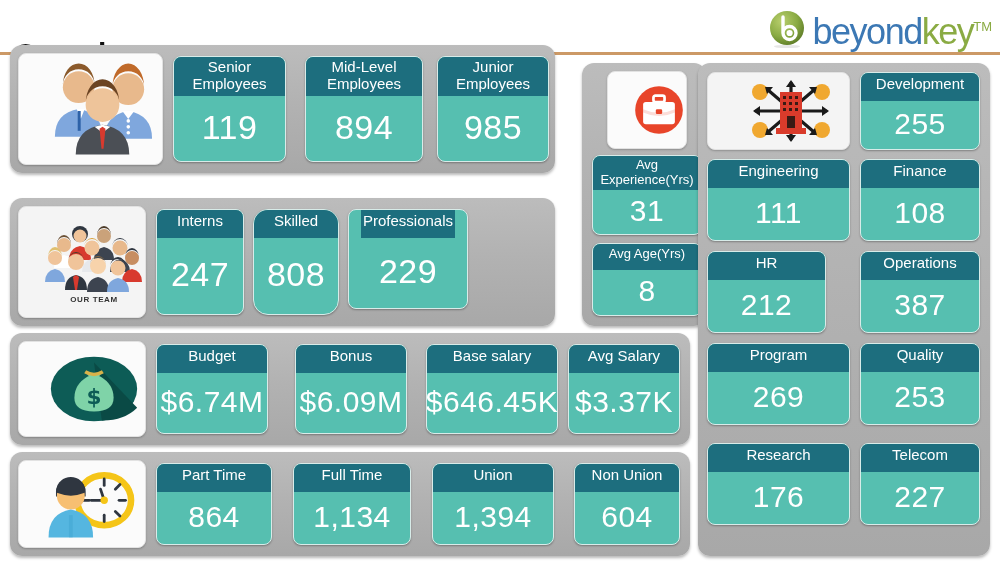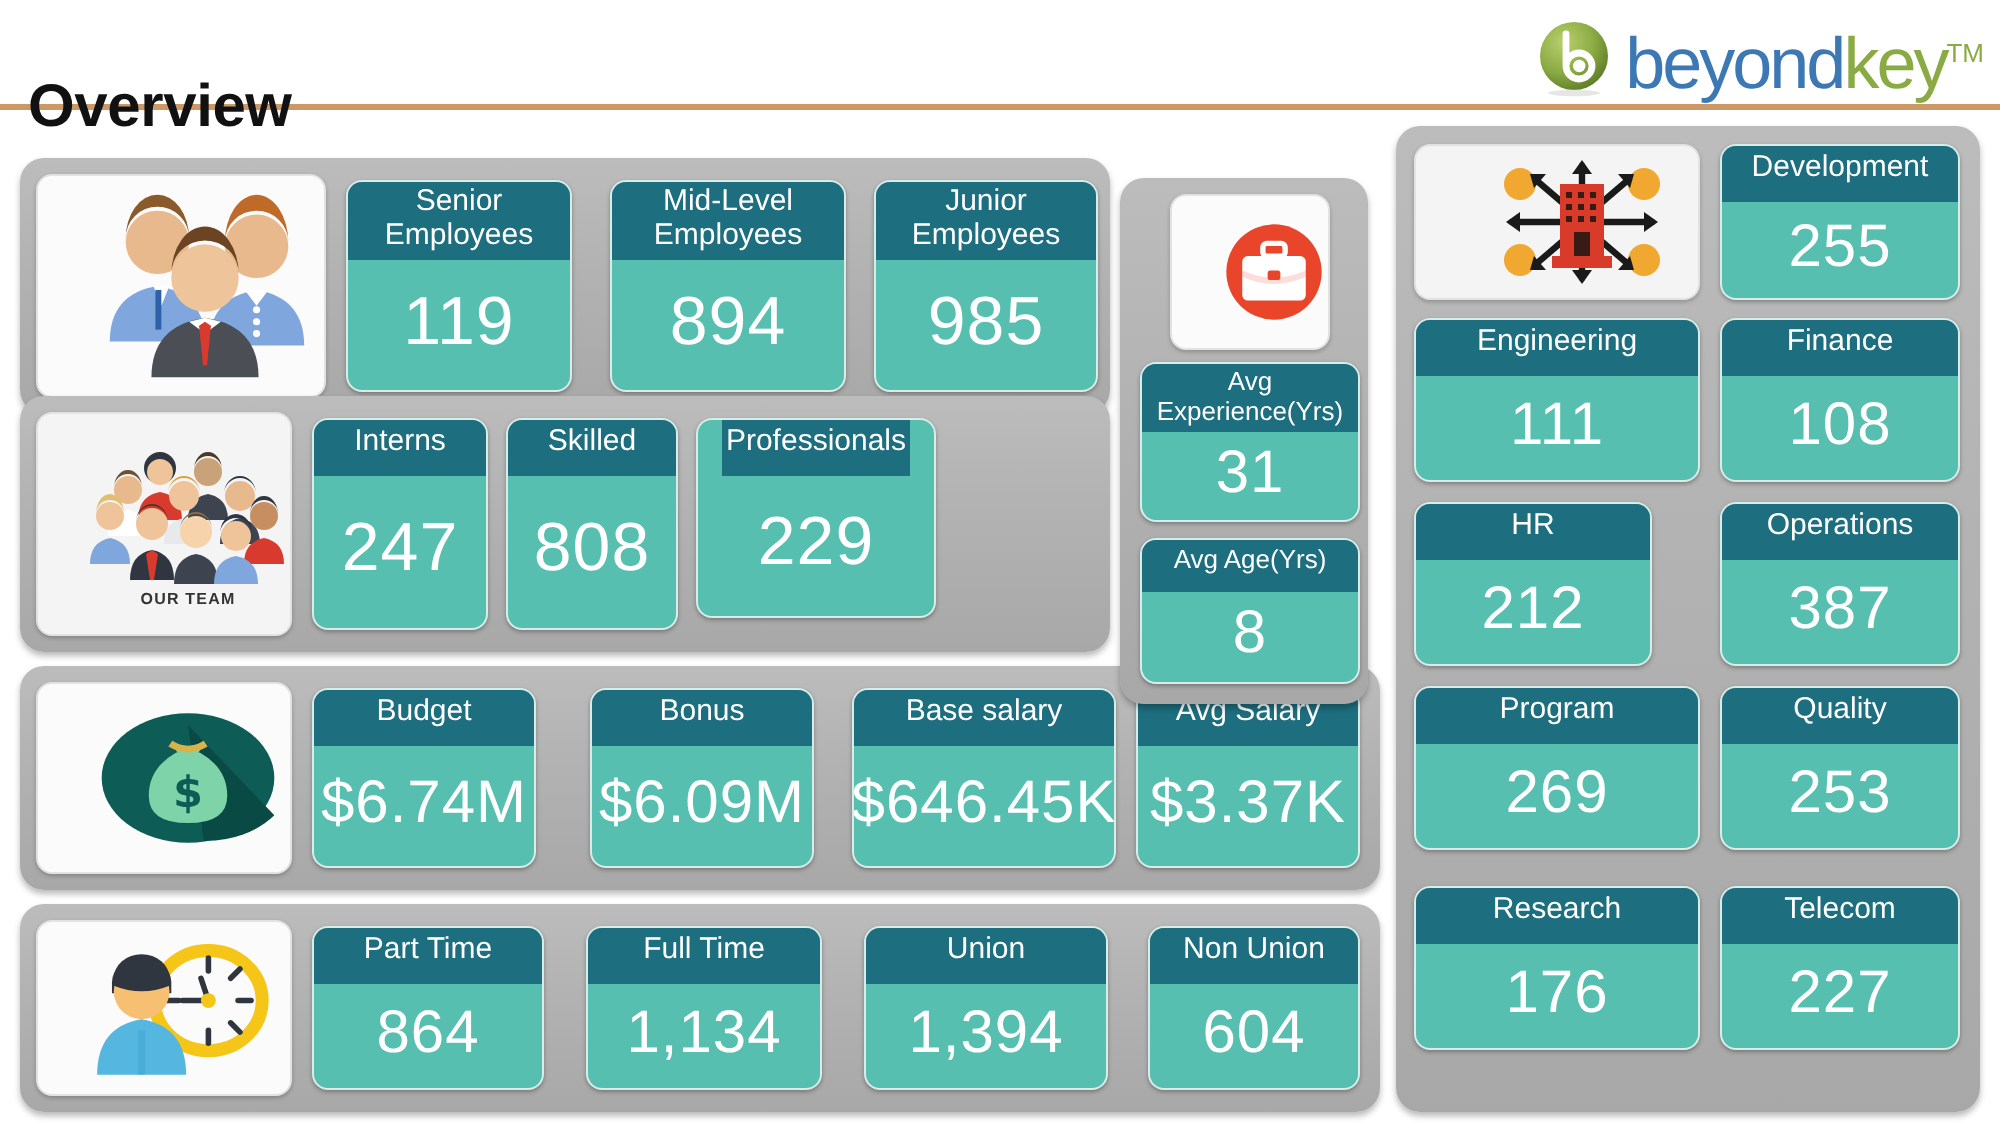--- a/index.html
+++ b/index.html
@@ -65,25 +65,25 @@
 
   
   .panel {
     position: absolute;
     background: linear-gradient(180deg,#bcbcbc 0%, #b2b2b2 45%, #a8a8a8 100%);
     border-radius: 12px;
     box-shadow: 0 2px 3px rgba(0,0,0,0.28);
     box-sizing: border-box;
   }
 
-  #panel-row-1 { left: 10px;  top: 79px;  width: 545px; height: 128px; }
+  #panel-row-1 { left: 10px;  top: 45px;  width: 545px; height: 128px; }
   #panel-row-2 { left: 10px;  top: 198px; width: 545px; height: 128px; }
   #panel-row-3 { left: 10px;  top: 333px; width: 680px; height: 112px; }
   #panel-row-4 { left: 10px;  top: 452px; width: 680px; height: 104px; }
-  #panel-middle { left: 560px; top: 63px;  width: 124px; height: 263px; margin-top: 26px; }
+  #panel-middle { left: 582px; top: 63px;  width: 124px; height: 263px; }
   #panel-depts  { left: 698px; top: 63px;  width: 292px; height: 493px; }
 
   
   .card {
     position: absolute;
     border-radius: 8px;
     background: #56bfb0;
     box-shadow: 0 1px 2px rgba(0,0,0,0.30);
     border: 1px solid #d8ece9;
     box-sizing: border-box;
@@ -252,21 +252,21 @@
       </svg>
       <div class="our-team-cap">OUR TEAM</div>
     </div>
   </div>
 
   <div class="card" style="left:146px; top:11px; width:88px; height:106px;">
     <div class="card-header">Interns</div>
     <div class="card-value">247</div>
   </div>
 
-  <div class="card" style="left:243px; top:11px; width:86px; height:106px;">
+  <div class="card" style="left:243px; top:11px; width:86px; height:106px;border-radius:15px;">
     <div class="card-header">Skilled</div>
     <div class="card-value">808</div>
   </div>
 
   <div class="card" style="left:338px; top:11px; width:120px; height:100px;align-items:center;">
     <div class="card-header">Professionals</div>
     <div class="card-value">229</div>
   </div>
 
 </div>

